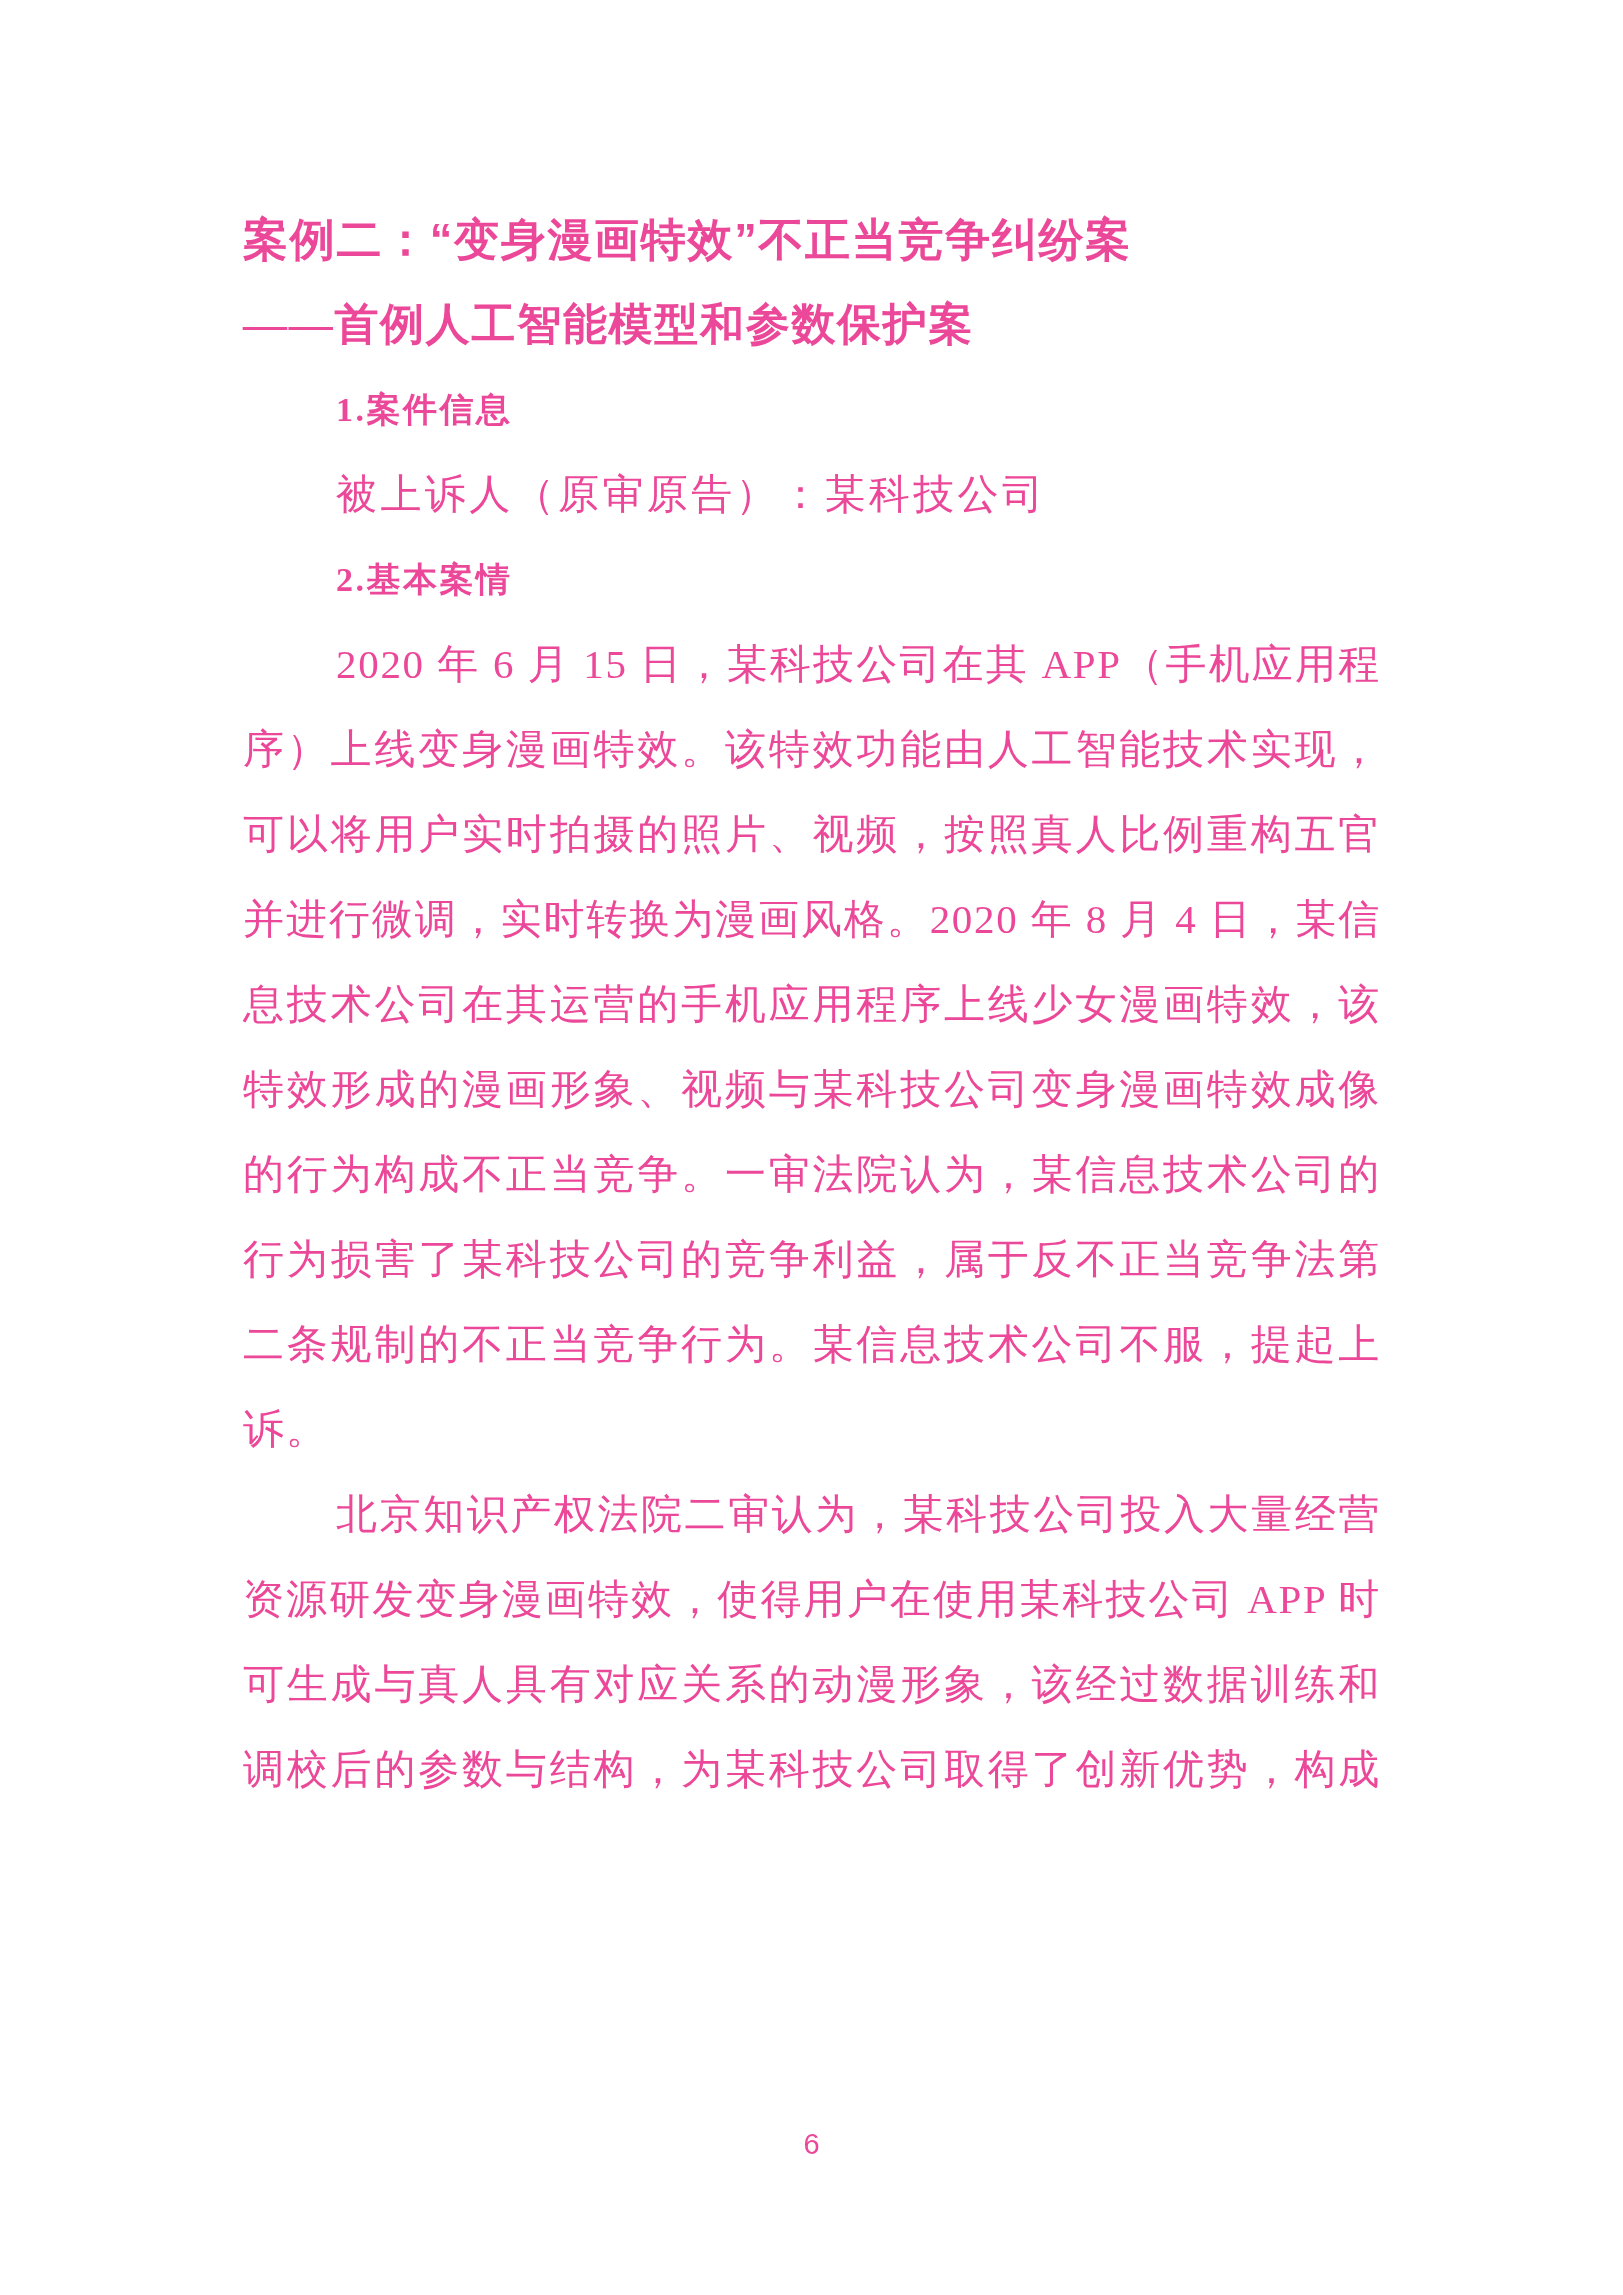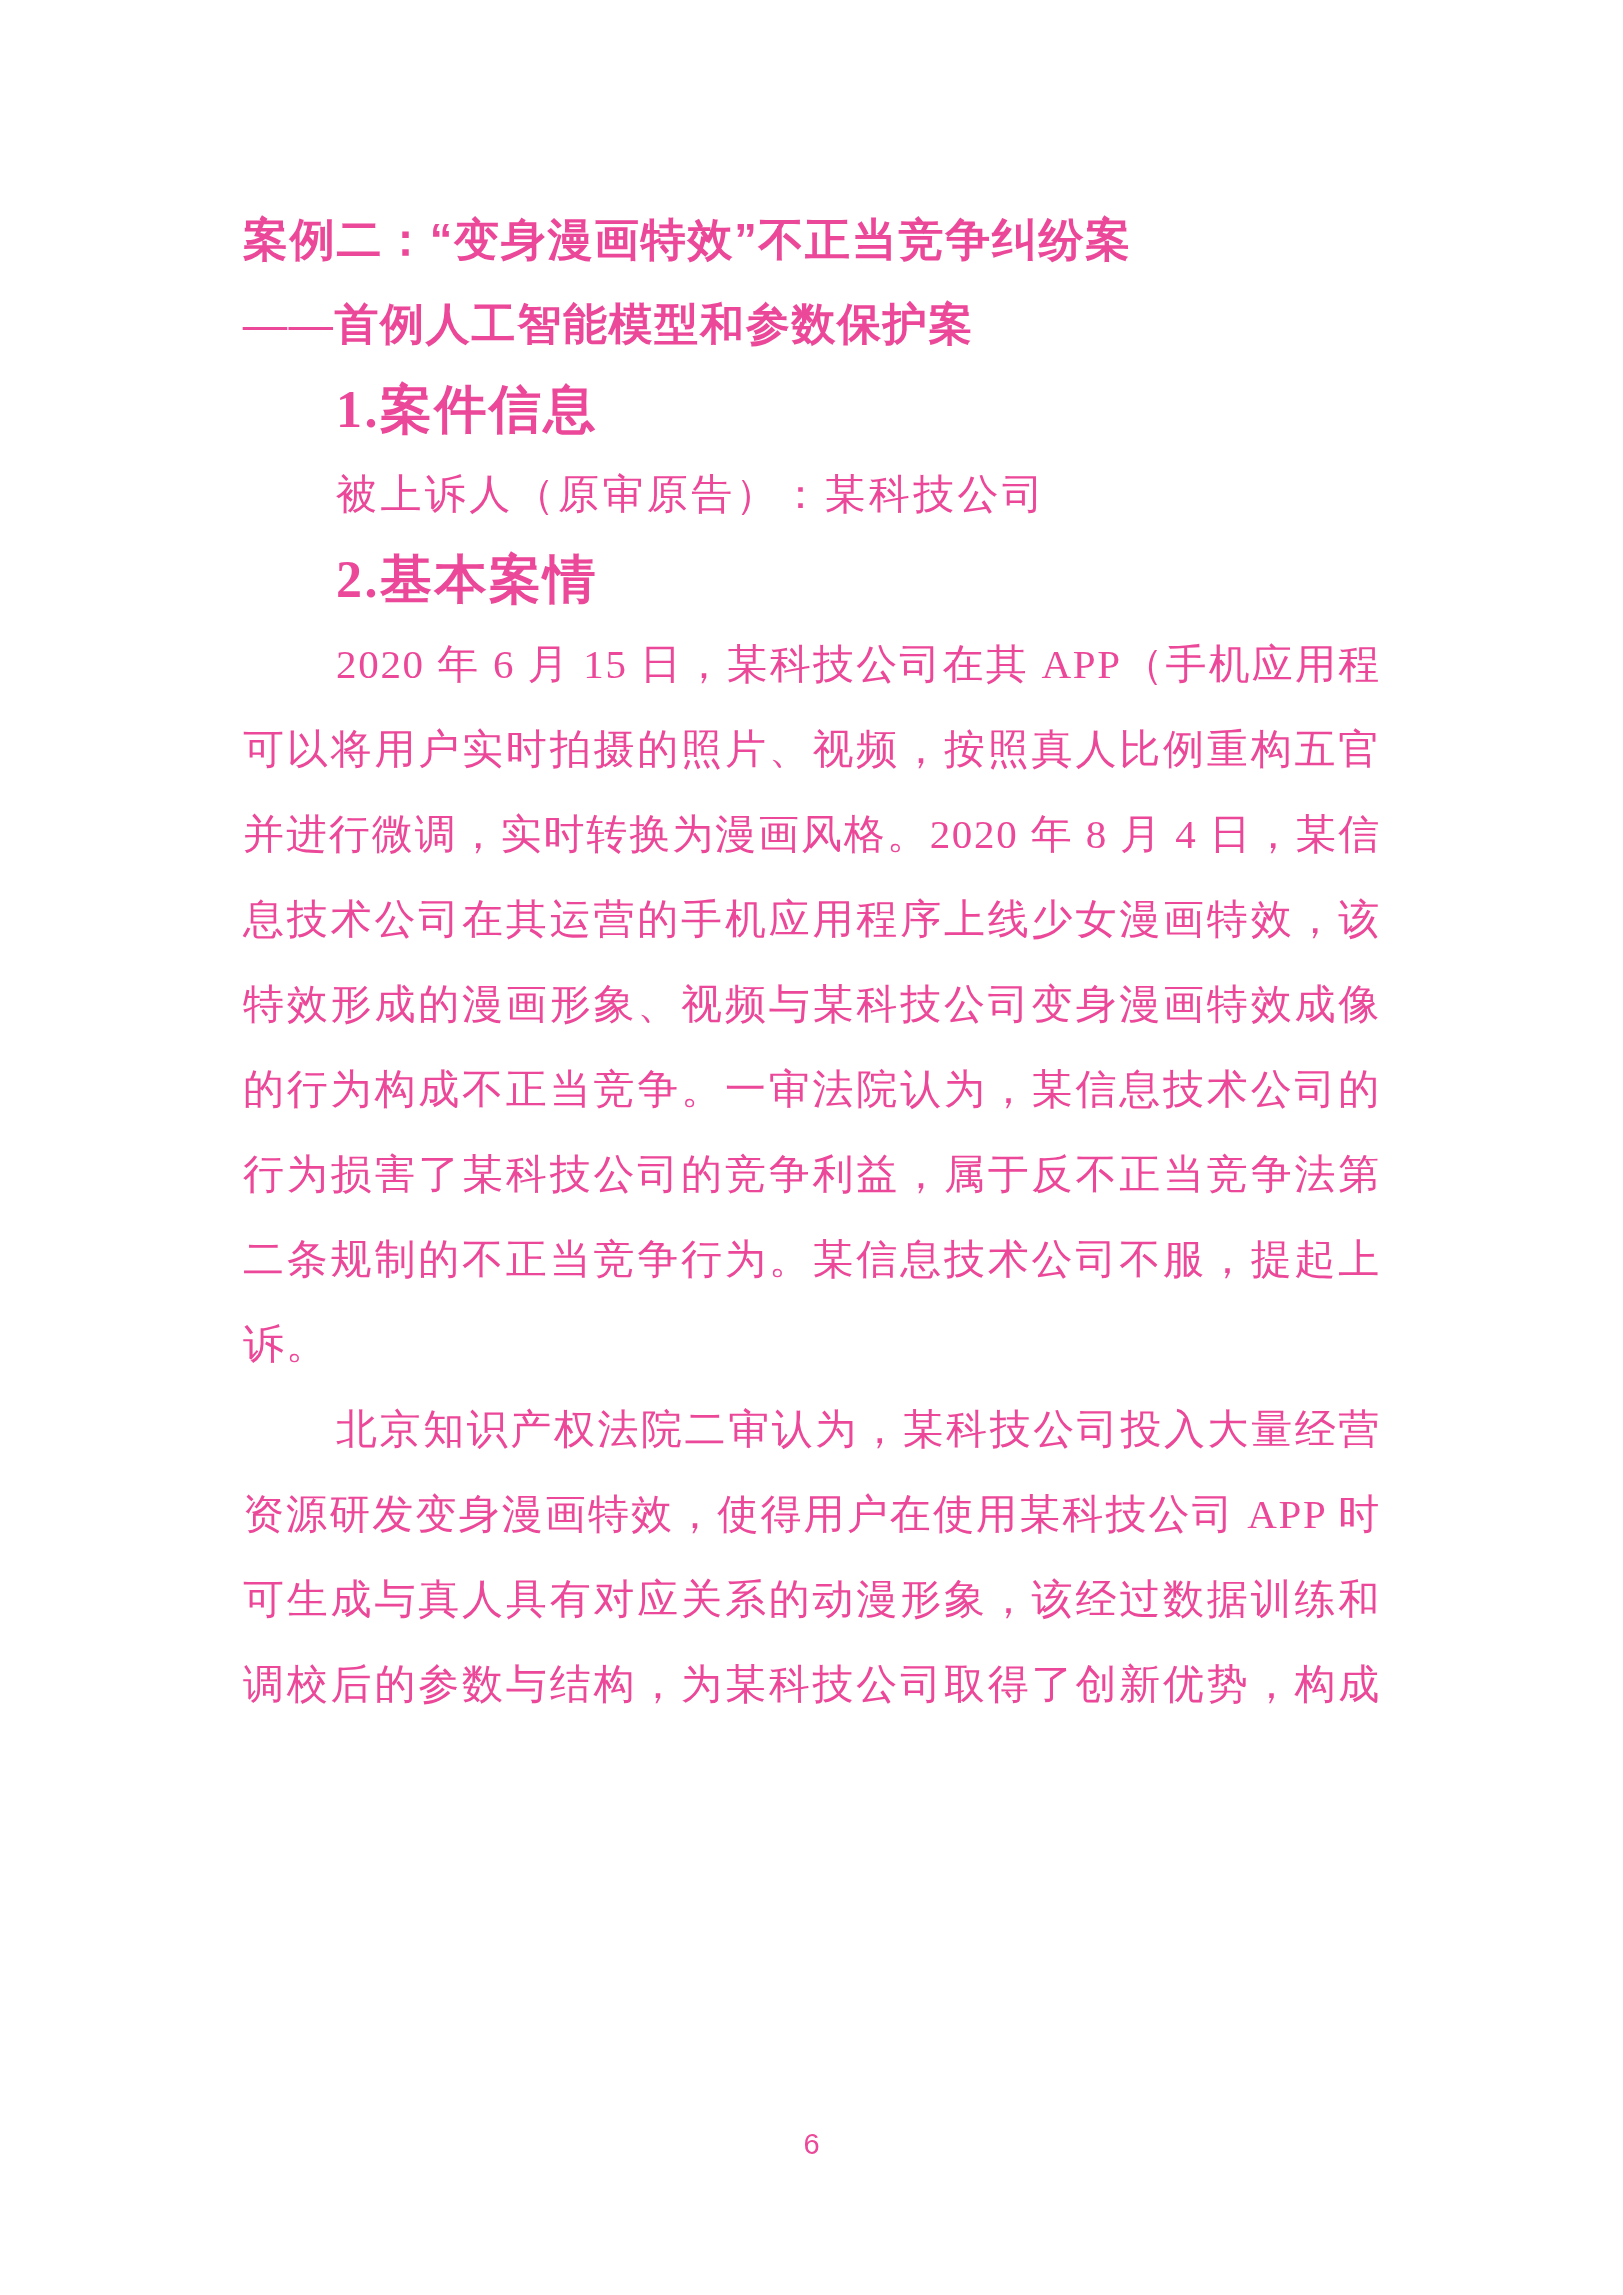--- a/index.html
+++ b/index.html
@@ -31,21 +31,21 @@
     font-size:44px;
     letter-spacing:1.7px;
     height:85px;line-height:85px;
     margin:0;
     text-align:left;
     white-space:nowrap;
   }
   .heading{
     font-family:"Liberation Serif",serif;
     font-weight:bold;
-    font-size:52px;
+    font-size:34px;
     letter-spacing:2.5px;
     height:85px;line-height:85px;
     margin:0;
     padding-left:93px;
     white-space:nowrap;
   }
   .partyline{
     font-size:41px;
     letter-spacing:3.4px;
     height:85px;line-height:85px;
@@ -77,20 +77,21 @@
 
 <div class="page">
   <div class="content">
     <h1 class="title">案例二：“变身漫画特效”不正当竞争纠纷案</h1>
     <h2 class="subtitle">——首例人工智能模型和参数保护案</h2>
     <h3 class="heading">1.案件信息</h3>
     <div class="partyline">被上诉人（原审原告）：某科技公司</div>
     <h3 class="heading">2.基本案情</h3>
     <div>
         <div class="line indent fill">2020 年 6 月 15 日，某科技公司在其 APP（手机应用程</div>
+        <div class="line fill">序）上线变身漫画特效。该特效功能由人工智能技术实现，</div>
         <div class="line fill">可以将用户实时拍摄的照片、视频，按照真人比例重构五官</div>
         <div class="line fill">并进行微调，实时转换为漫画风格。2020 年 8 月 4 日，某信</div>
         <div class="line fill">息技术公司在其运营的手机应用程序上线少女漫画特效，该</div>
         <div class="line fill">特效形成的漫画形象、视频与某科技公司变身漫画特效成像</div>
         <div class="line fill">的行为构成不正当竞争。一审法院认为，某信息技术公司的</div>
         <div class="line fill">行为损害了某科技公司的竞争利益，属于反不正当竞争法第</div>
         <div class="line fill">二条规制的不正当竞争行为。某信息技术公司不服，提起上</div>
         <div class="line">诉。</div>
       </div>
     <div>

